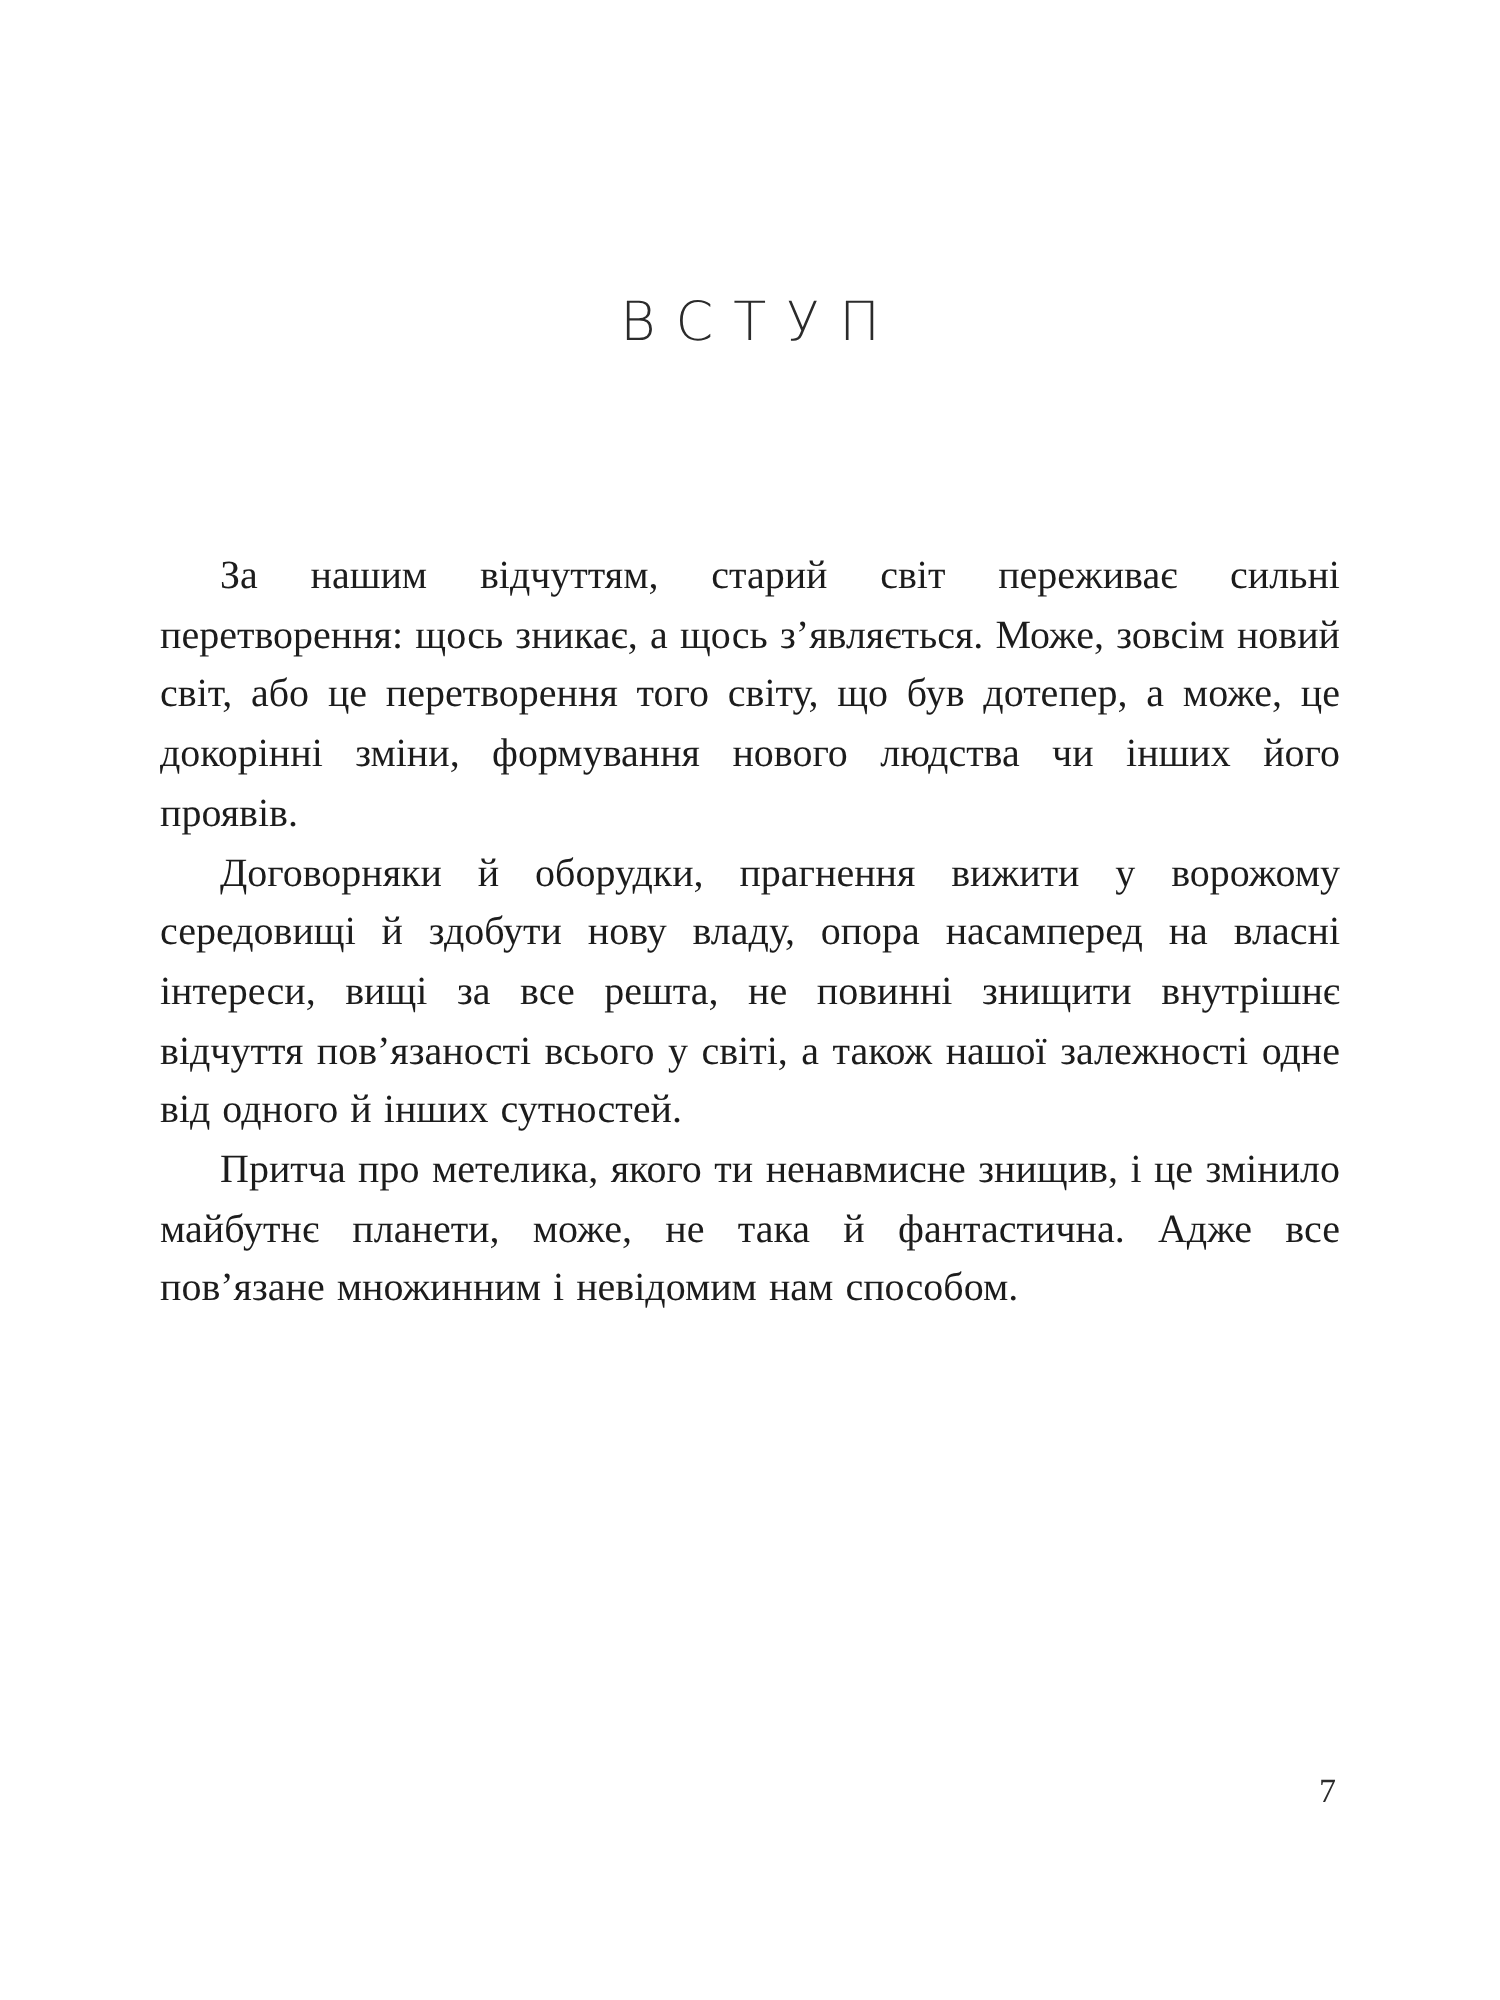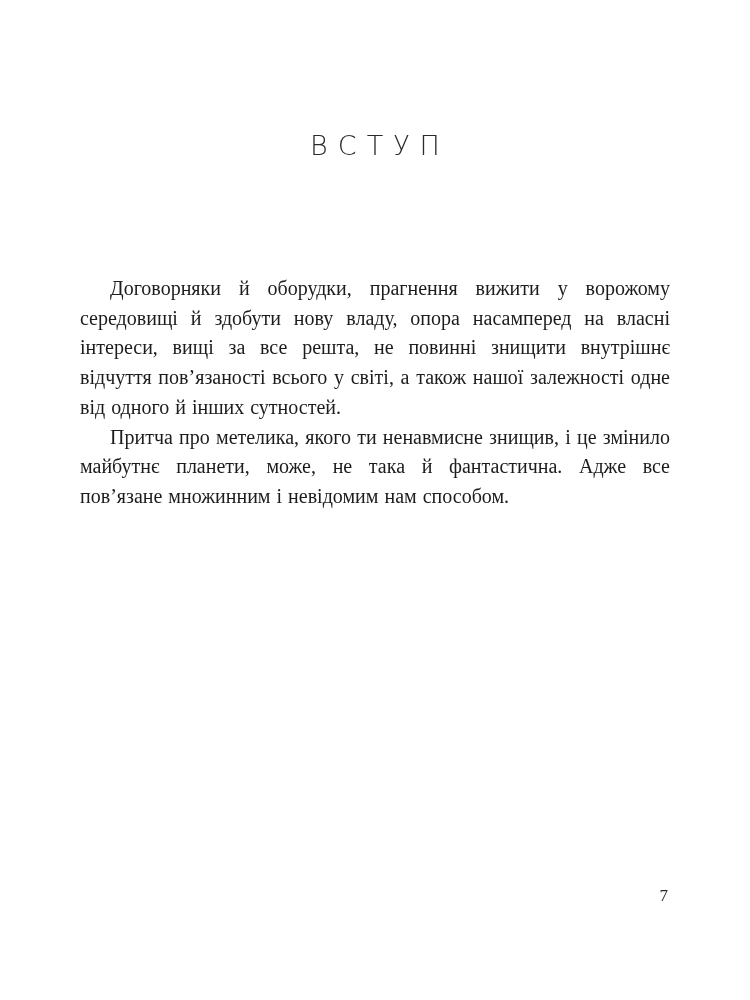--- a/index.html
+++ b/index.html
@@ -18,21 +18,21 @@
     position: absolute;
     top: 130px;
     left: 0;
     right: 0;
     text-align: center;
     font-family: "DejaVu Sans", sans-serif;
     font-weight: 200;
     font-size: 27px;
     letter-spacing: 10px;
     color: #2b2b2b;
-    margin: 0;
+    margin: 16px;
     text-indent: 10px; 
   }
   .body-text {
     position: absolute;
     top: 274px;
     left: 80px;
     width: 590px;
     font-family: "Liberation Serif", "DejaVu Serif", serif;
     font-size: 20px;
     line-height: 29.7px;
@@ -54,19 +54,20 @@
   }
 </style>
 </head>
 <body>
 
 <div class="page">
 
   <h1 class="chapter-title">ВСТУП</h1>
 
   <div class="body-text">
+    <p>За нашим відчуттям, старий світ переживає сильні перетворення: щось зникає, а щось з’являється. Може, зовсім новий світ, або це перетворення того світу, що був дотепер, а може, це докорінні зміни, формування нового людства чи інших його проявів.</p>
     <p>Договорняки й оборудки, прагнення вижити у ворожому середовищі й здобути нову владу, опора насамперед на власні інтереси, вищі за все решта, не повинні знищити внутрішнє відчуття пов’язаності всього у світі, а також нашої залежності одне від одного й інших сутностей.</p>
     <p>Притча про метелика, якого ти ненавмисне знищив, і це змінило майбутнє планети, може, не така й фантастична. Адже все пов’язане множинним і невідомим нам способом.</p>
   </div>
 
   <div class="page-number">7</div>
 
 </div>
 
 </body></html>

